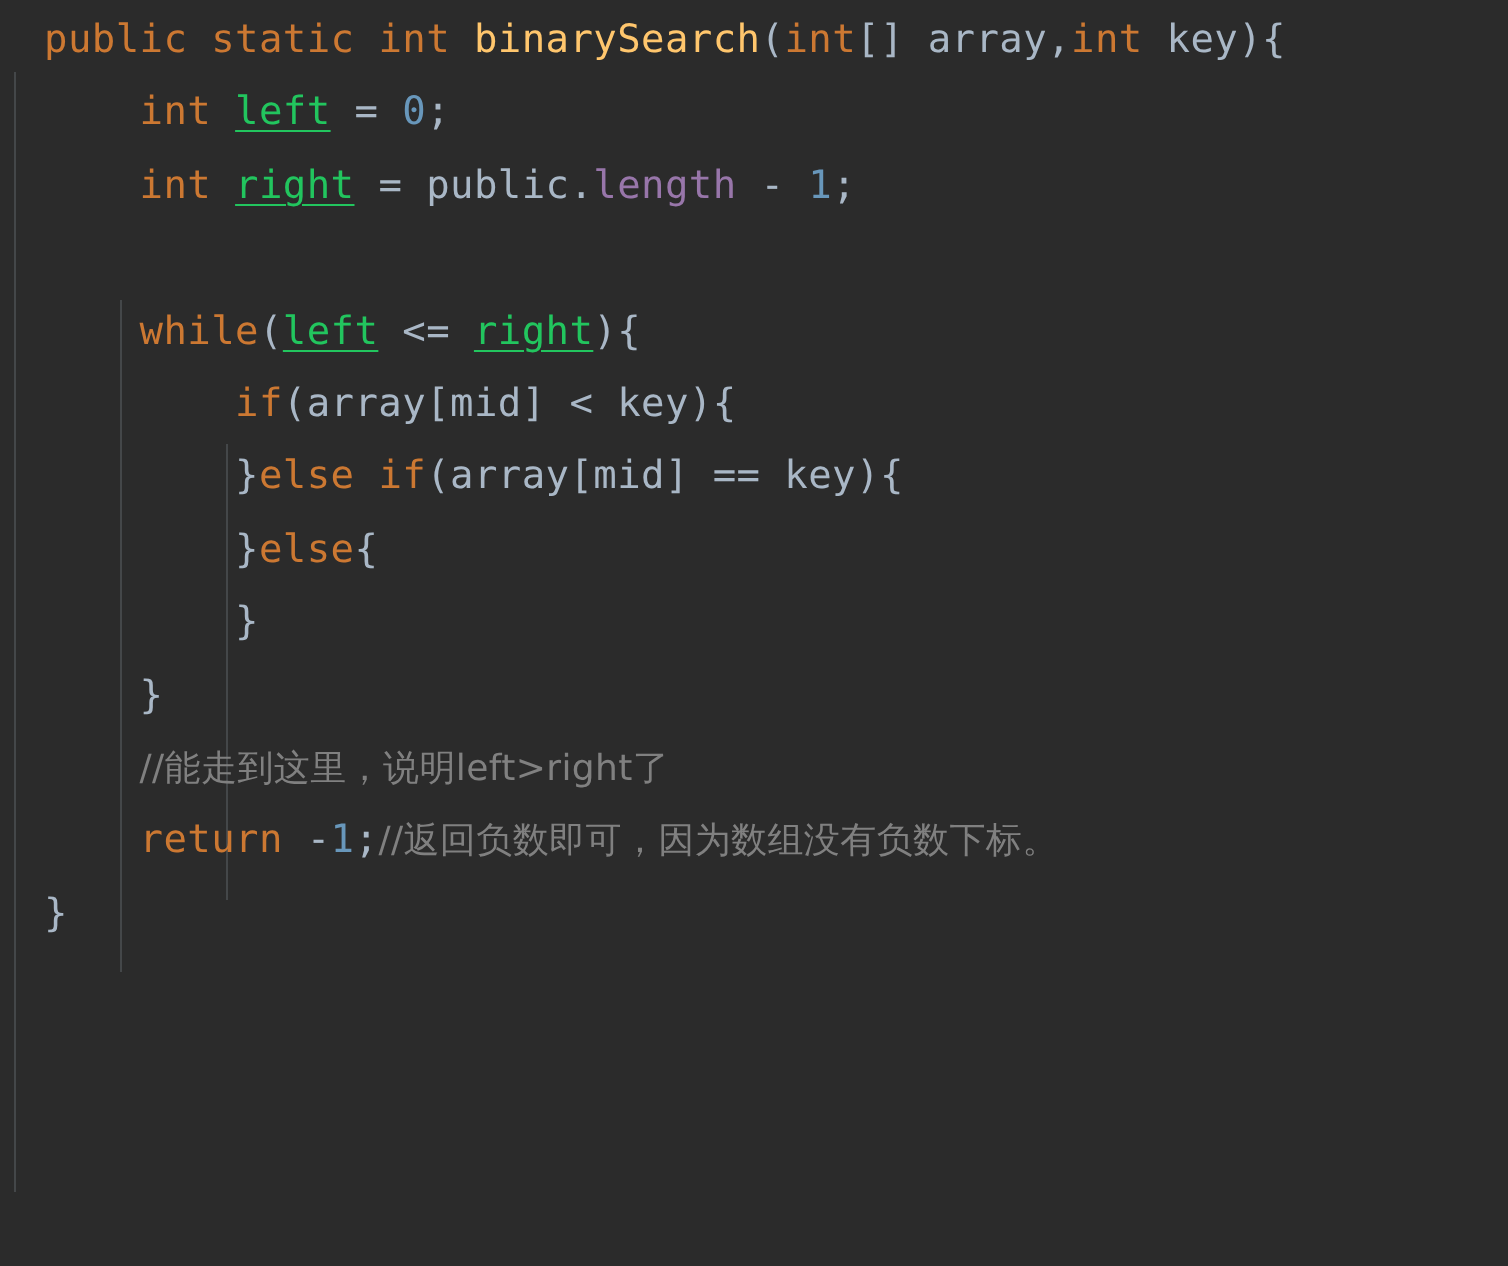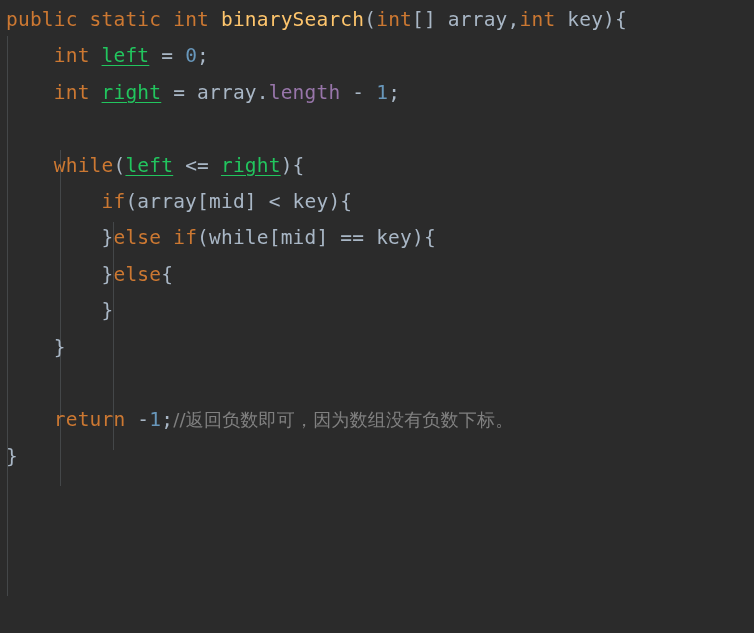--- a/index.html
+++ b/index.html
@@ -18,21 +18,21 @@
     line-height: 36.4px;
     letter-spacing: 0.2px;
     -webkit-font-smoothing: antialiased;
   }
   #code-surface {
     position: absolute;
     left: 0;
     top: 0;
     right: 0;
     bottom: 0;
-    padding: 2px 0 0 0;
+    padding: 2px 0 0 16px;
   }
   .guides {
     position: absolute;
     left: 0; top: 0; right: 0; bottom: 0;
     pointer-events: none;
   }
   .guide {
     position: absolute;
     width: 1px;
     background: #4e5254;
@@ -72,27 +72,27 @@
 
   <div class="guides">
       <div class="guide" style="left: 7px; top: 36px; height: 560px;"></div>
       <div class="guide" style="left: 60px; top: 150px; height: 336px;"></div>
       <div class="guide" style="left: 113px; top: 222px; height: 228px;"></div>
     </div>
 
   <div id="code-surface">
       <div class="code-line"><span class="tok-keyword">public</span><span class="tok-punct"> </span><span class="tok-keyword">static</span><span class="tok-punct"> </span><span class="tok-keyword">int</span><span class="tok-punct"> </span><span class="tok-method">binarySearch</span><span class="tok-punct">(</span><span class="tok-keyword">int</span><span class="tok-ident">[] array,</span><span class="tok-keyword">int</span><span class="tok-ident"> key){</span></div>
       <div class="code-line"><span class="tok-punct">    </span><span class="tok-keyword">int</span><span class="tok-punct"> </span><span class="tok-local">left</span><span class="tok-ident"> = </span><span class="tok-number">0</span><span class="tok-ident">;</span></div>
-      <div class="code-line"><span class="tok-punct">    </span><span class="tok-keyword">int</span><span class="tok-punct"> </span><span class="tok-local">right</span><span class="tok-ident"> = array.</span><span class="tok-field">length</span><span class="tok-ident"> - </span><span class="tok-number">1</span><span class="tok-ident">;</span></div>
+      <div class="code-line"><span class="tok-punct">    </span><span class="tok-keyword">int</span><span class="tok-punct"> </span><span class="tok-local">right</span><span class="tok-ident"> = public.</span><span class="tok-field">length</span><span class="tok-ident"> - </span><span class="tok-number">1</span><span class="tok-ident">;</span></div>
       <div class="code-line">&nbsp;</div>
       <div class="code-line"><span class="tok-punct">    </span><span class="tok-keyword">while</span><span class="tok-ident">(</span><span class="tok-local">left</span><span class="tok-ident"> &lt;= </span><span class="tok-local">right</span><span class="tok-ident">){</span></div>
       <div class="code-line"><span class="tok-punct">        </span><span class="tok-keyword">if</span><span class="tok-ident">(array[mid] &lt; key){</span></div>
-      <div class="code-line"><span class="tok-ident">        }</span><span class="tok-keyword">else</span><span class="tok-punct"> </span><span class="tok-keyword">if</span><span class="tok-ident">(while[mid] == key){</span></div>
+      <div class="code-line"><span class="tok-ident">        }</span><span class="tok-keyword">else</span><span class="tok-punct"> </span><span class="tok-keyword">if</span><span class="tok-ident">(array[mid] == key){</span></div>
       <div class="code-line"><span class="tok-ident">        }</span><span class="tok-keyword">else</span><span class="tok-ident">{</span></div>
       <div class="code-line"><span class="tok-ident">        }</span></div>
       <div class="code-line"><span class="tok-ident">    }</span></div>
-      <div class="code-line"><span class="tok-punct">    </span></div>
+      <div class="code-line"><span class="tok-punct">    </span><span class="tok-comment cjk">//能走到这里，说明left&gt;right了</span></div>
       <div class="code-line"><span class="tok-punct">    </span><span class="tok-keyword">return</span><span class="tok-ident"> -</span><span class="tok-number">1</span><span class="tok-ident">;</span><span class="tok-comment cjk">//返回负数即可，因为数组没有负数下标。</span></div>
       <div class="code-line"><span class="tok-ident">}</span></div>
     </div>
 
 
 </div>
 
 </body></html>

